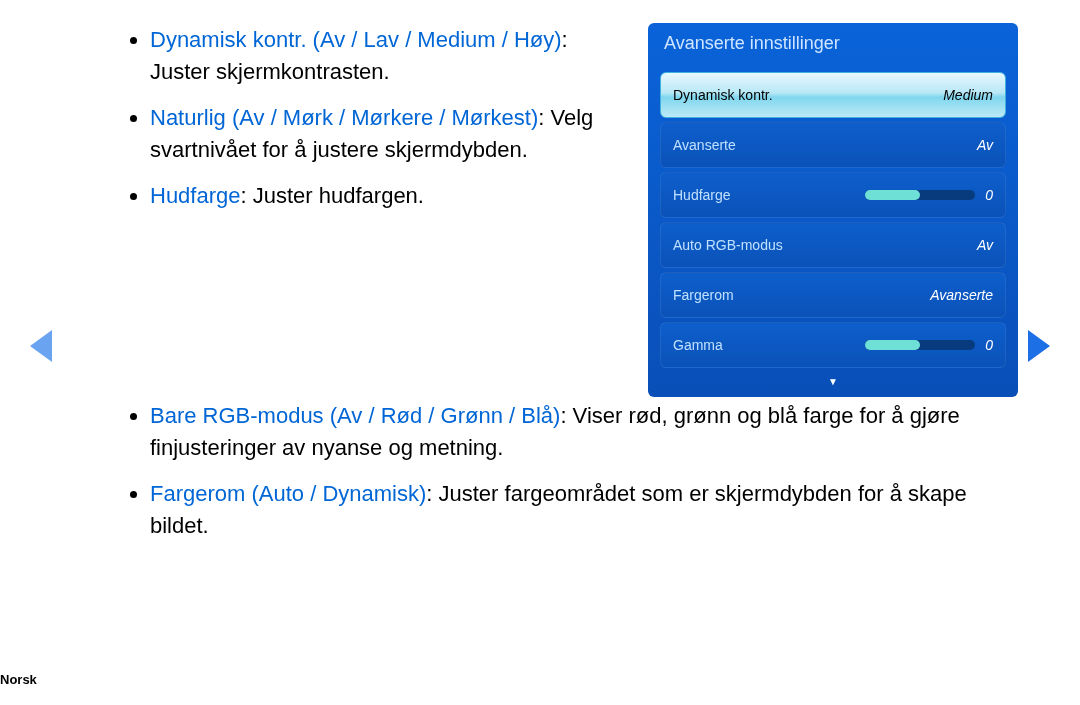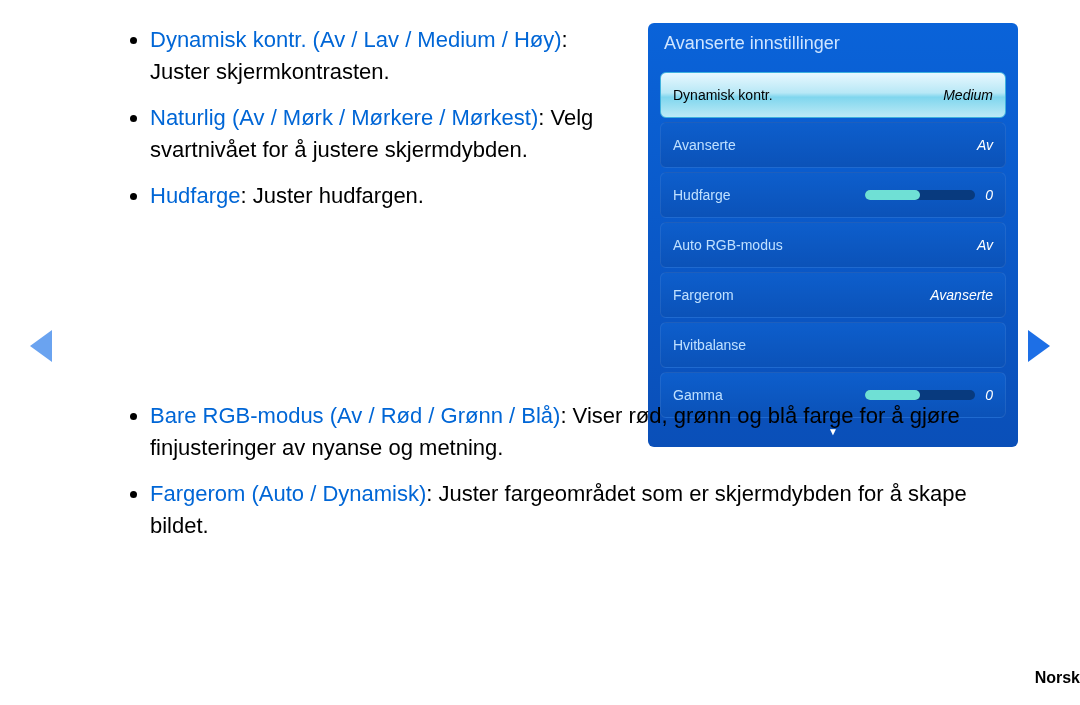--- a/index.html
+++ b/index.html
@@ -109,22 +109,22 @@
     border-right: 22px solid #6aa3f0;
   }
   .nav-right {
     right: 30px;
     border-left: 22px solid #1d6fe6;
   }
   .footer {
     position: absolute;
     bottom: 18px;
     left: 0; right: 0;
-    text-align: right;
-    font-size: 16px;
+    text-align: left;
+    font-size: 13px;
     font-weight: bold;
   }
 </style>
 </head>
 <body>
 
 <div class="content-top">
   <ul class="bullets" id="bullets-top">
       <li><span class="term">Dynamisk kontr. (Av / Lav / Medium / Høy)</span><span>: Juster skjermkontrasten.</span></li>
       <li><span class="term">Naturlig (Av / Mørk / Mørkere / Mørkest)</span><span>: Velg svartnivået for å justere skjermdybden.</span></li>
@@ -152,24 +152,20 @@
       </div>
       <div class="row">
         <span class="label">Auto RGB-modus</span>
         <span class="value">Av</span>
       </div>
       <div class="row">
         <span class="label">Fargerom</span>
         <span class="value">Avanserte</span>
       </div>
       <div class="row">
-        <span class="label">Hvitbalanse</span>
-        <span class="value"></span>
-      </div>
-      <div class="row">
         <span class="label">Gamma</span>
         <div class="slider">
           <div class="fill"></div>
         </div>
         <span class="value">0</span>
       </div>
     </div>
   <div class="panel-arrow">▼</div>
 </div>
 

